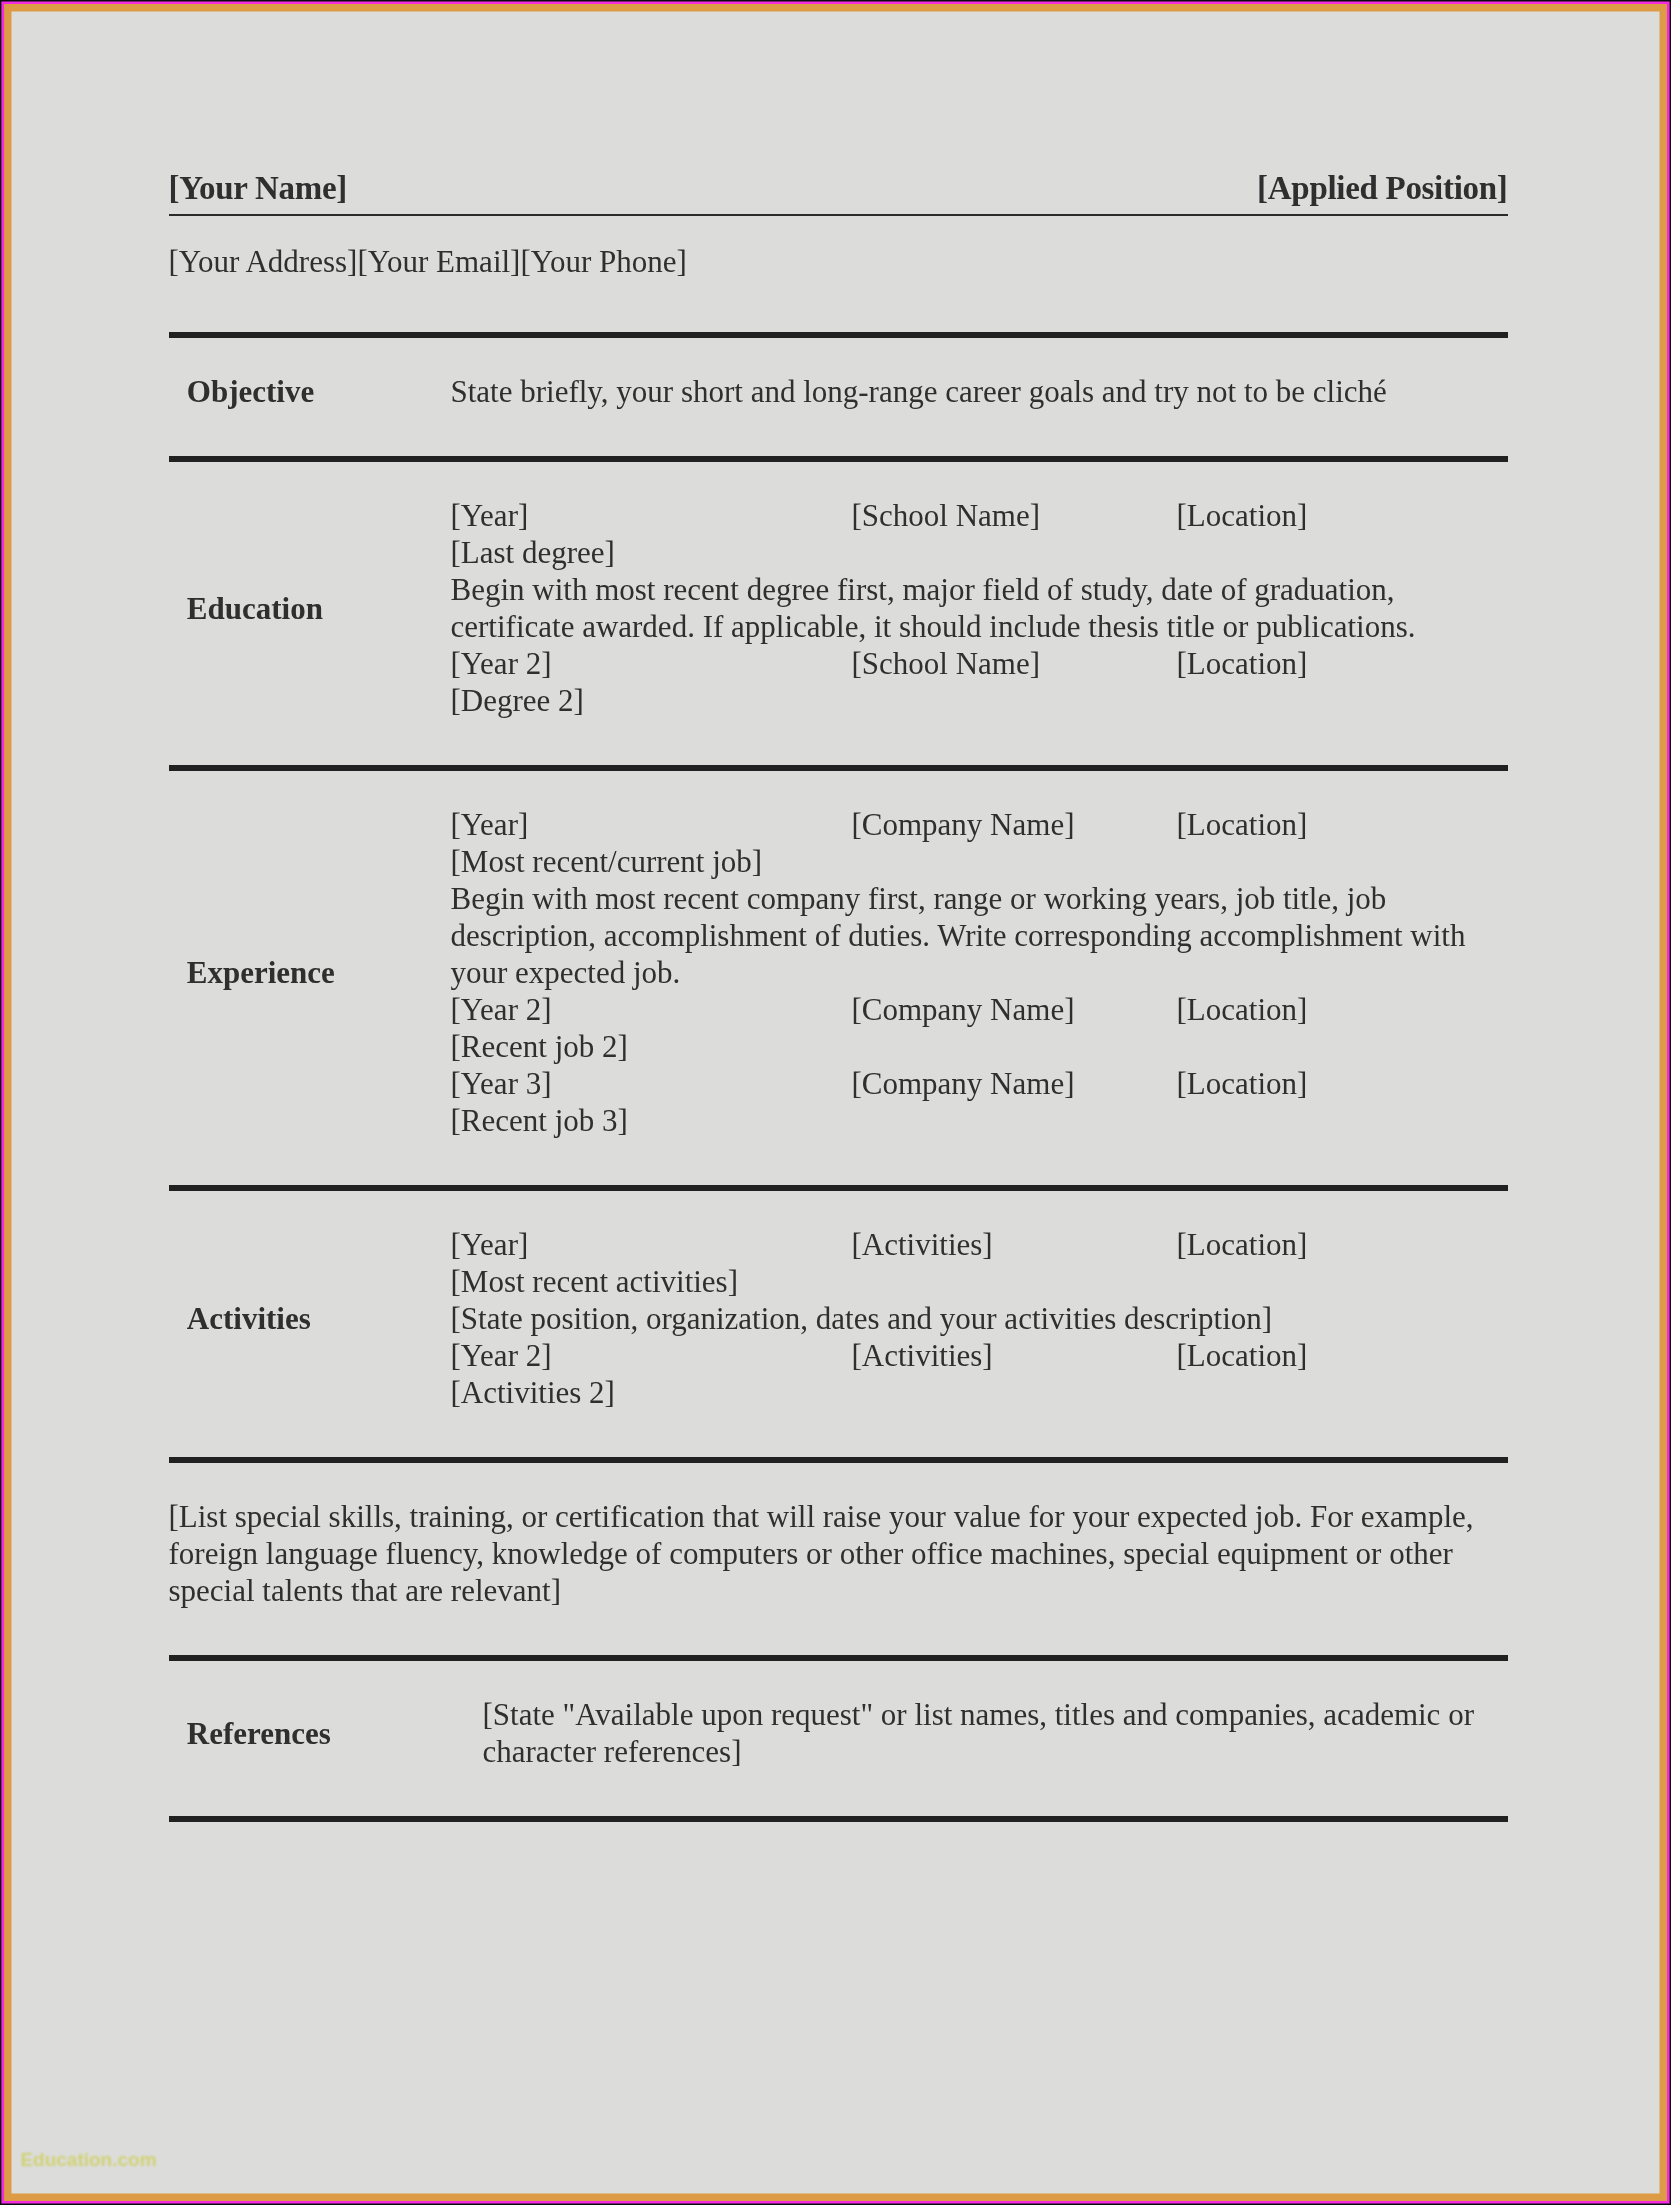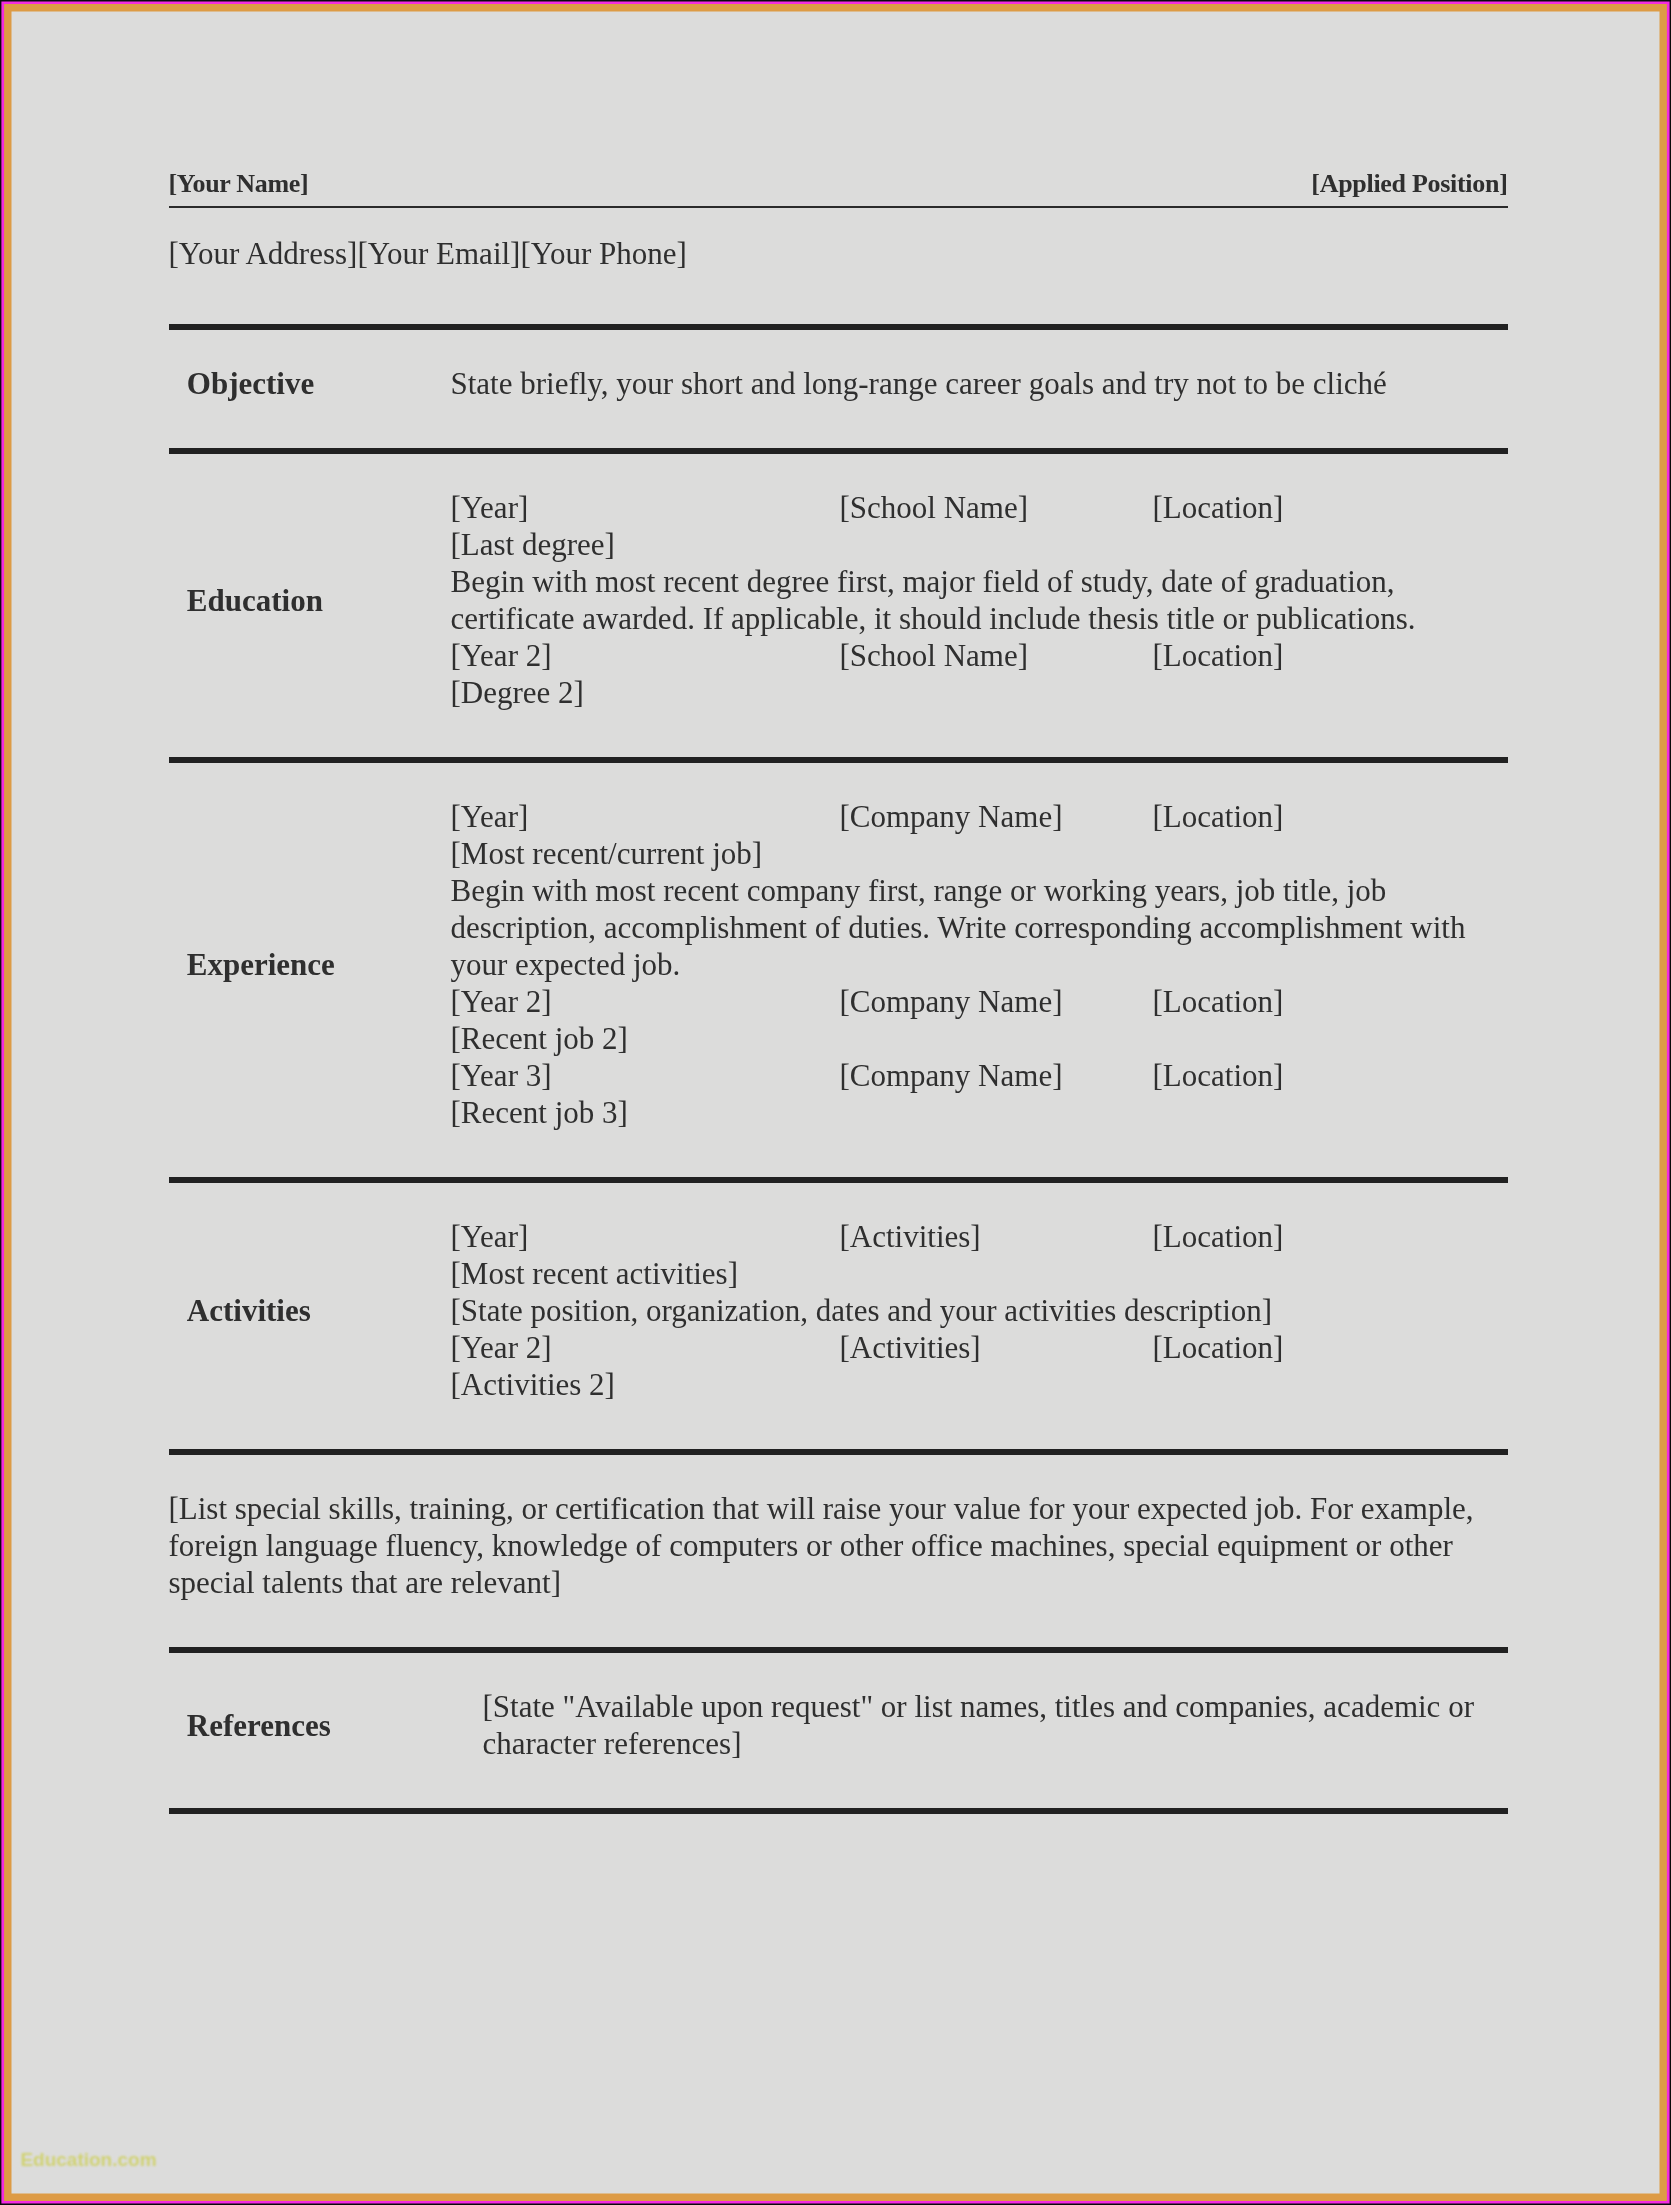--- a/index.html
+++ b/index.html
@@ -31,21 +31,21 @@
     padding:158px 152px 0 157px;
   }
 
   
   .hdr-row{
     display:flex;justify-content:space-between;align-items:baseline;
     border-bottom:2.7px solid #2b2b2b;
     padding-bottom:8.2px;
   }
   .hdr-row .name,.hdr-row .pos{
-    font-size:26px;font-weight:bold;line-height:1.1;letter-spacing:-0.3px;
+    font-size:33px;font-weight:bold;line-height:1.1;letter-spacing:-0.3px;
   }
   .contact{
     margin-top:27px;
     font-size:31px;line-height:1.2;
   }
 
   
   .sections{margin-top:52px;}
   .sec{
     display:flex;
@@ -56,21 +56,21 @@
   .sections .sec:last-child{border-bottom:6.8px solid var(--rule);gap:32px;}
   .sec-label{
     width:282px;flex:0 0 282px;
     padding-left:18.3px;padding-right:20.4px;
     font-weight:bold;font-size:31px;line-height:37px;
   }
   .sec-body{flex:1;min-width:0;}
   .sec-body p{
     font-size:31px;line-height:37px;
   }
-  .row-cols{display:flex;font-size:31px;line-height:37px;}
+  .row-cols{display:flex;font-size:31px;line-height:37px;gap:12px;}
   .row-cols .c1{width:389px;flex:0 0 389px;}
   .row-cols .c2{width:313px;flex:0 0 313px;}
   .row-cols .c3{flex:1;}
 
   
   .watermark{
     position:absolute;
     left:20.4px;top:2149px;
     font-family:"Liberation Sans","DejaVu Sans",sans-serif;
     font-size:19px;font-weight:bold;

